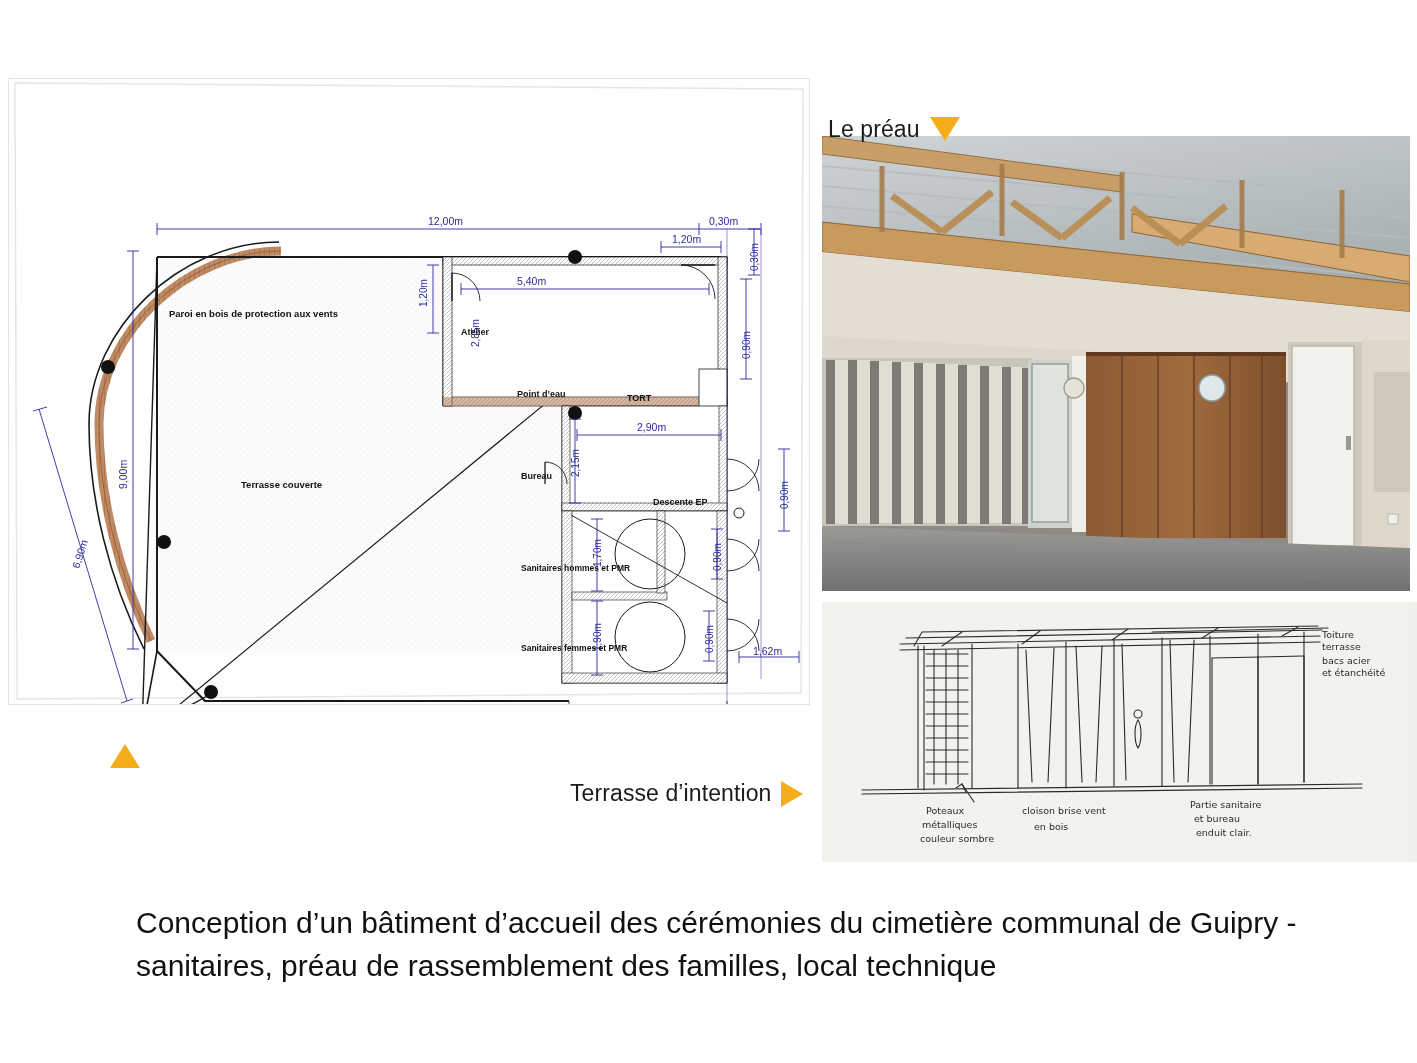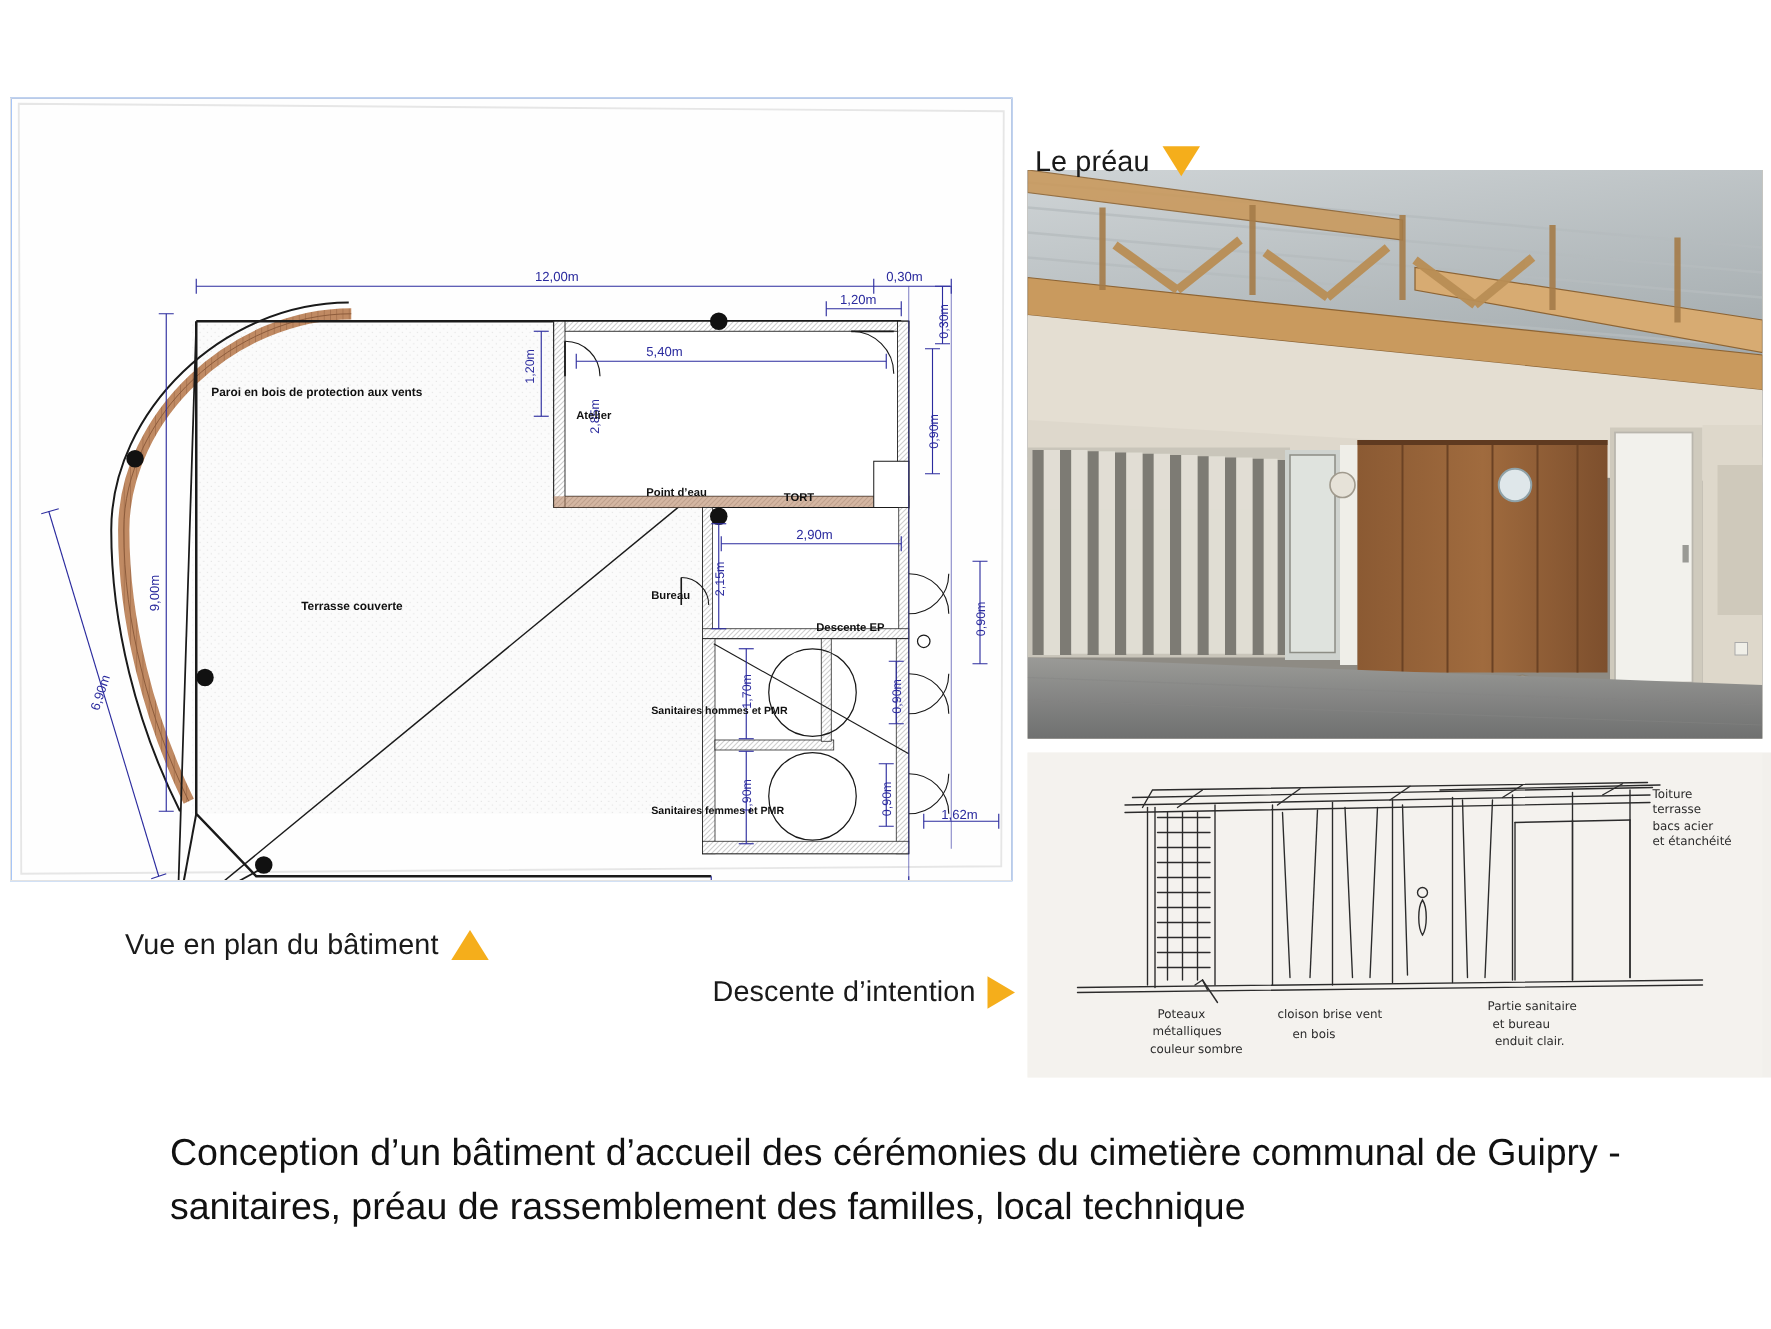--- a/index.html
+++ b/index.html
@@ -508,20 +508,20 @@
       <text x="374" y="234">enduit clair.</text>
     </g>
   </svg>
 </div>
 
 <div class="caption" id="label-preau">
   <span>Le préau</span><span class="tri tri-down"></span>
 </div>
 
 <div class="caption" id="label-plan">
-  <span>Vue en plan du bâtiment</span><span class="tri tri-up"></span>
+  <span class="tri tri-up"></span>
 </div>
 
 <div class="caption" id="label-croquis">
-  <span>Descente d’intention</span><span class="tri tri-right"></span>
+  <span>Terrasse d’intention</span><span class="tri tri-right"></span>
 </div>
 
 <div id="description">Conception d’un bâtiment d’accueil des cérémonies du cimetière communal de Guipry - sanitaires, préau de rassemblement des familles, local technique</div>
 
 </body></html>

